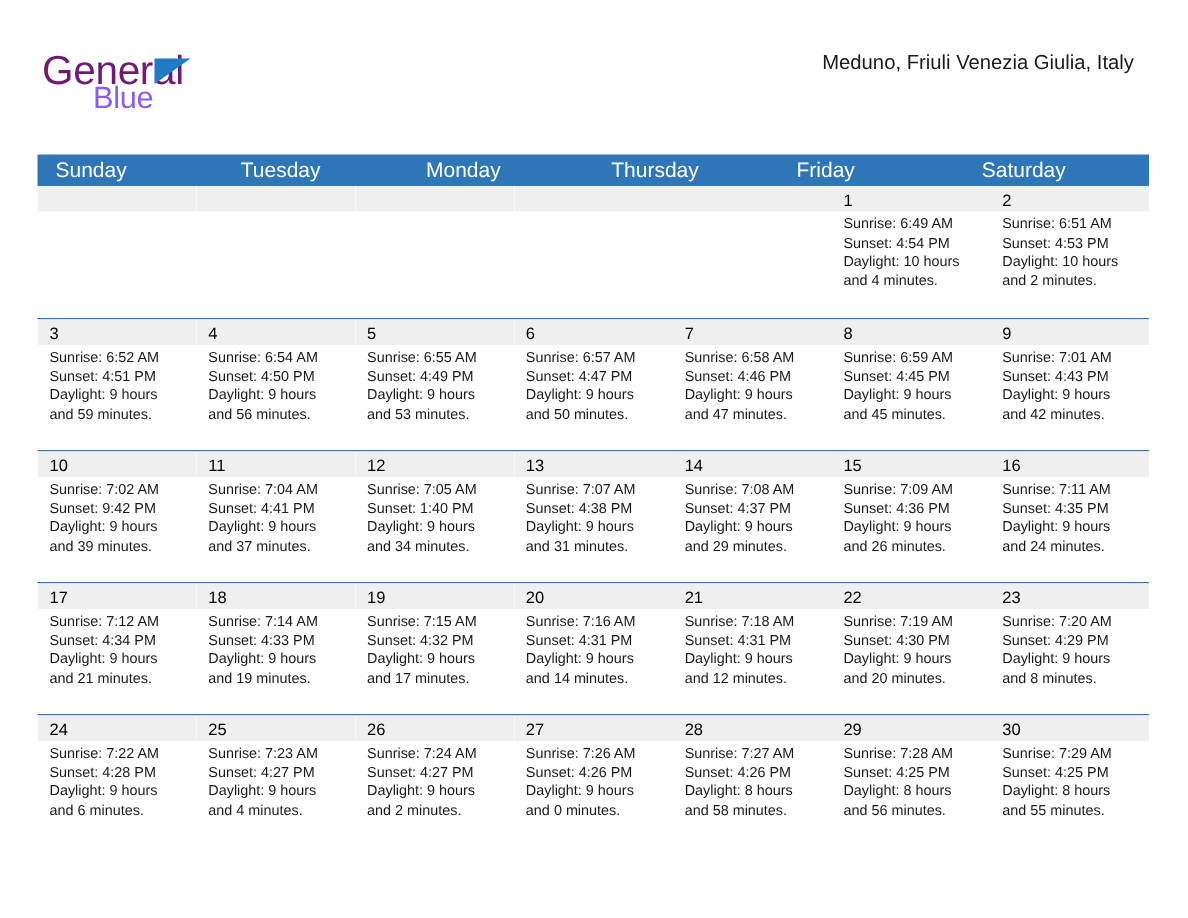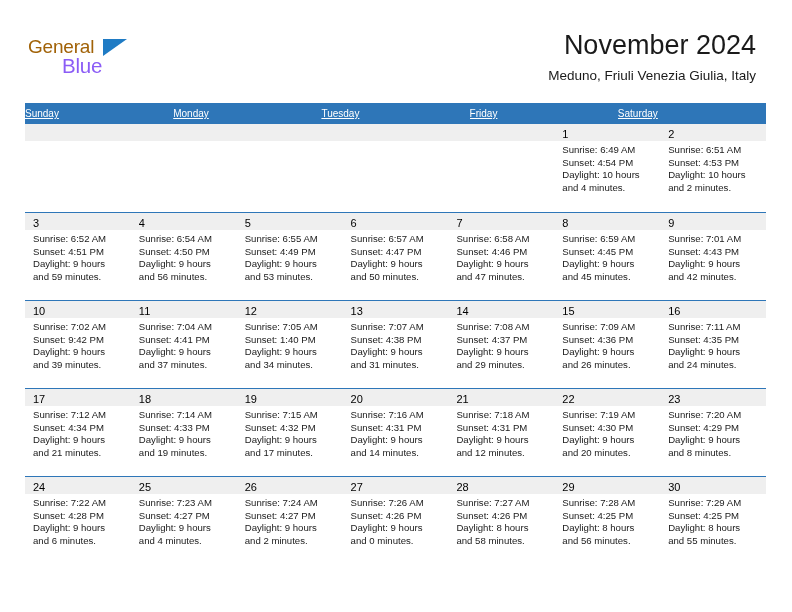--- a/index.html
+++ b/index.html
@@ -34,23 +34,23 @@
     position: absolute;
     left: 28px;
     top: 36px;
     width: 130px;
     height: 46px;
   }
   .logo-general {
     position: absolute;
     left: 0;
     top: 0;
-    font-size: 19px;
+    font-size: 27px;
     line-height: 22px;
-    color: #a16207;
+    color: #701a75;
     letter-spacing: -0.2px;
     font-family: "Liberation Sans", sans-serif;
   }
   .logo-blue {
     position: absolute;
     left: 34px;
     top: 19px;
     font-size: 20.5px;
     line-height: 22px;
     color: #8b5cf6;
@@ -96,27 +96,26 @@
     width: 741px;
   }
   .weekday-row {
     display: flex;
     background: #2e76b8;
     height: 21px;
   }
   .weekday {
     flex: 1 1 0;
     color: #ffffff;
-    font-size: 10px;
+    font-size: 14px;
     line-height: 21px;
-    padding-left: 0;
+    padding-left: 12px;
     box-sizing: border-box;
     white-space: nowrap;
     overflow: hidden;
-    text-decoration: underline;
   }
   .week-row {
     display: flex;
     height: 88px;
     border-top: 1px solid #2e76b8;
     box-sizing: border-box;
   }
   .week-row.first {
     border-top: none;
   }
@@ -159,31 +158,31 @@
 
   <div class="header">
 
     <div class="logo">
       <span class="logo-general">General</span>
       <span class="logo-triangle"></span>
       <span class="logo-blue">Blue</span>
     </div>
 
     <div class="title-block">
-      <div class="cal-title">November 2024</div>
       <div class="cal-subtitle">Meduno, Friuli Venezia Giulia, Italy</div>
     </div>
 
   </div>
 
   <div class="calendar">
     <div class="weekday-row" id="weekday-row">
         <div class="weekday">Sunday</div>
+        <div class="weekday">Tuesday</div>
         <div class="weekday">Monday</div>
-        <div class="weekday">Tuesday</div>
+        <div class="weekday">Thursday</div>
         <div class="weekday">Friday</div>
         <div class="weekday">Saturday</div>
       </div>
     <div id="weeks-container">
         <div class="week-row first">
           <div class="day-cell empty">
             <div class="day-num-band"><span class="day-num"></span></div>
             <div class="day-info"></div>
           </div>
           <div class="day-cell empty">

